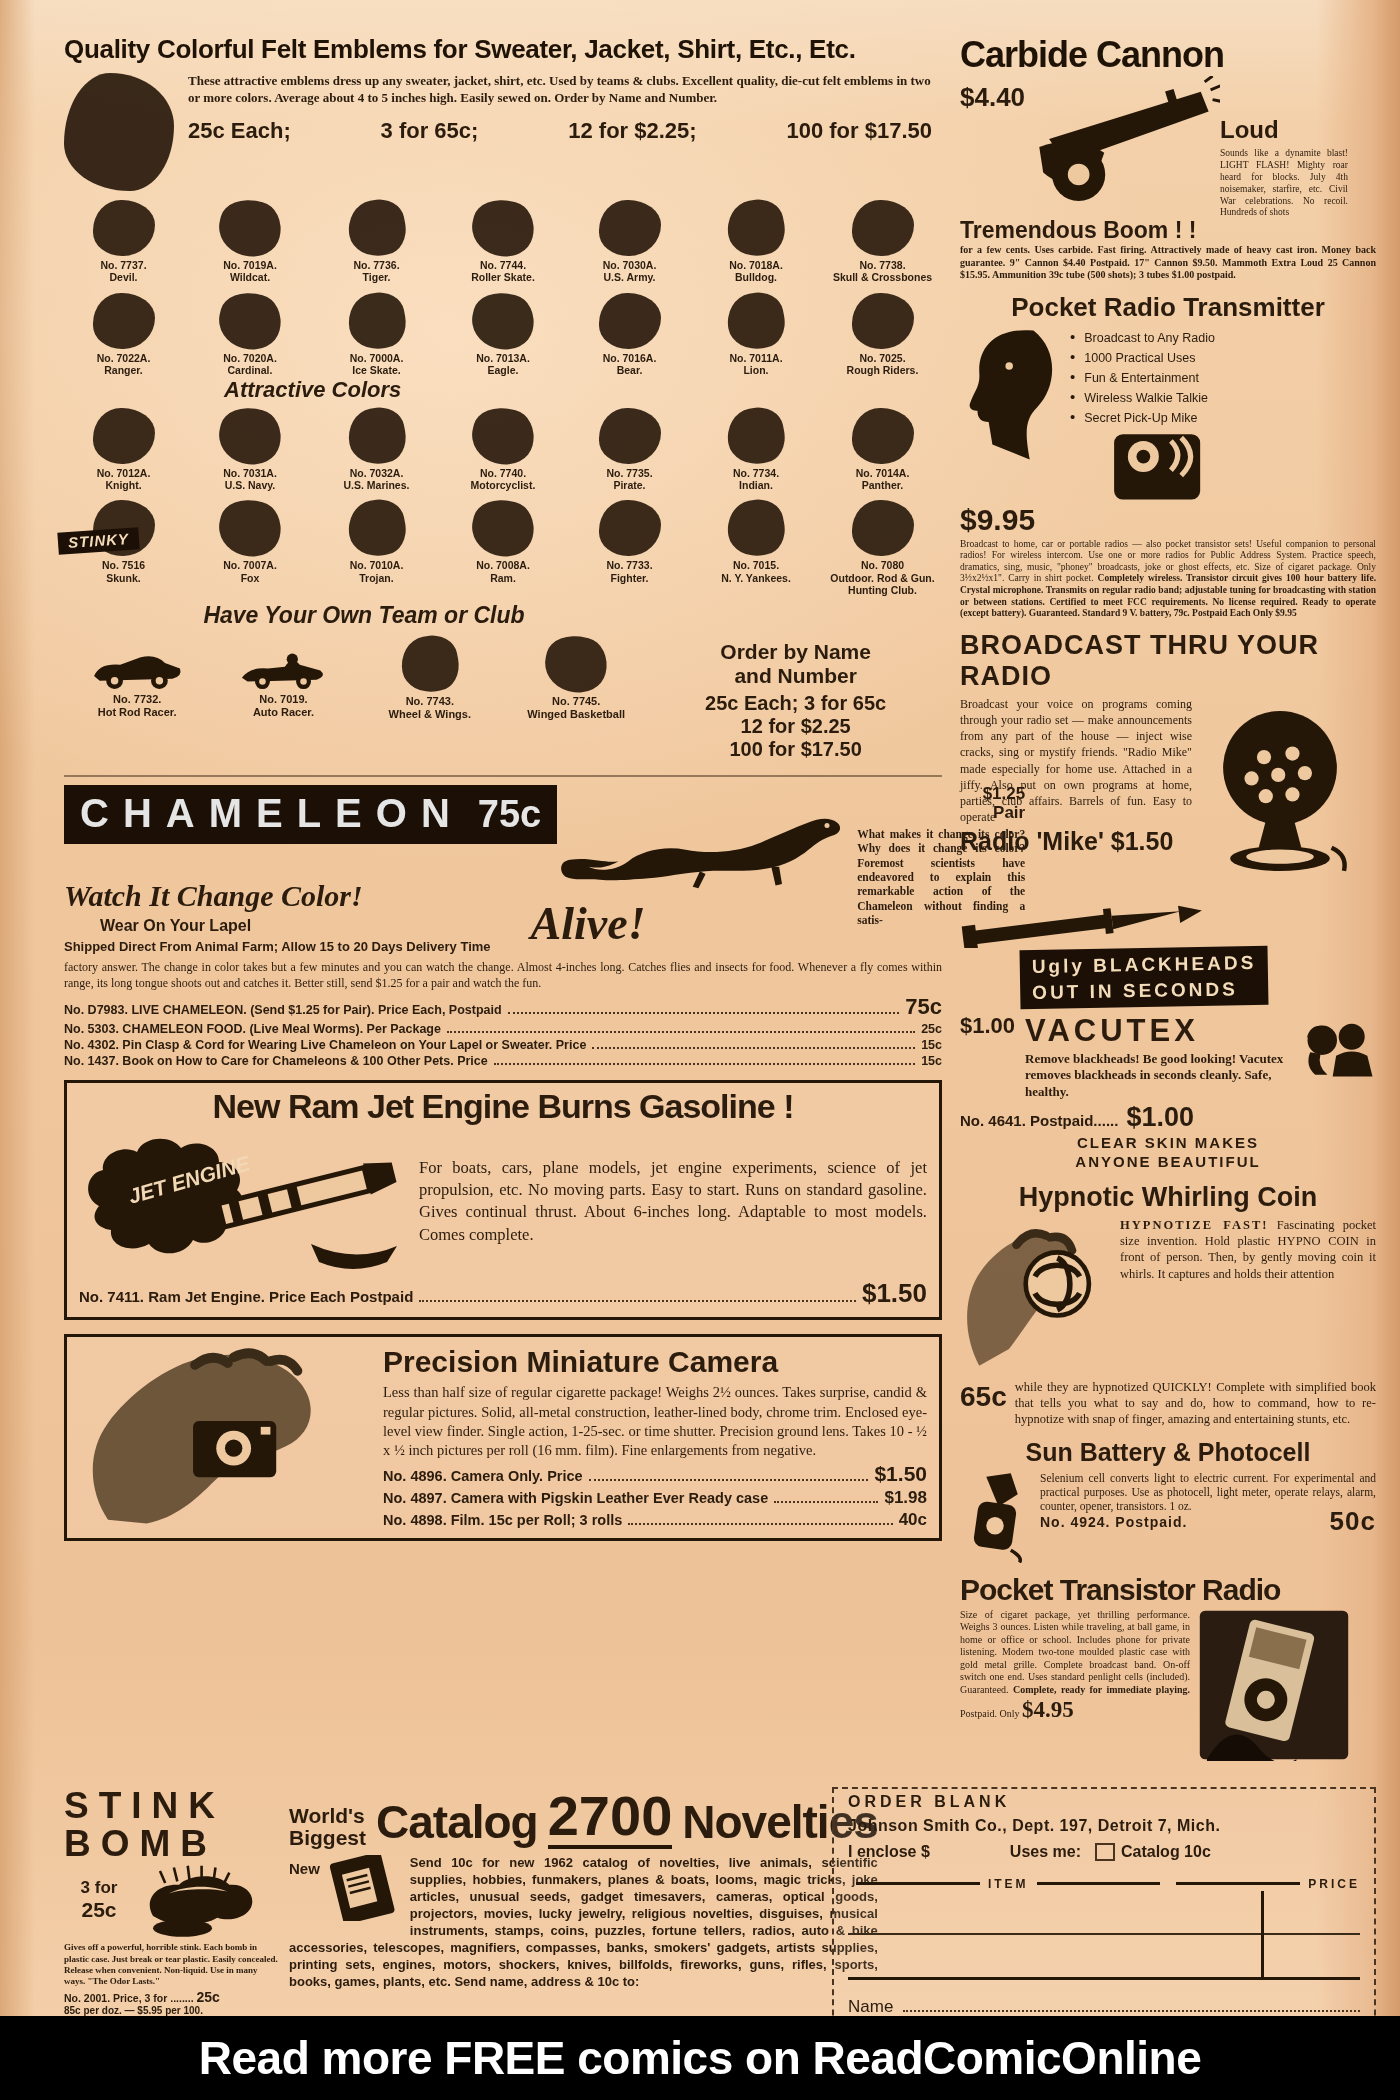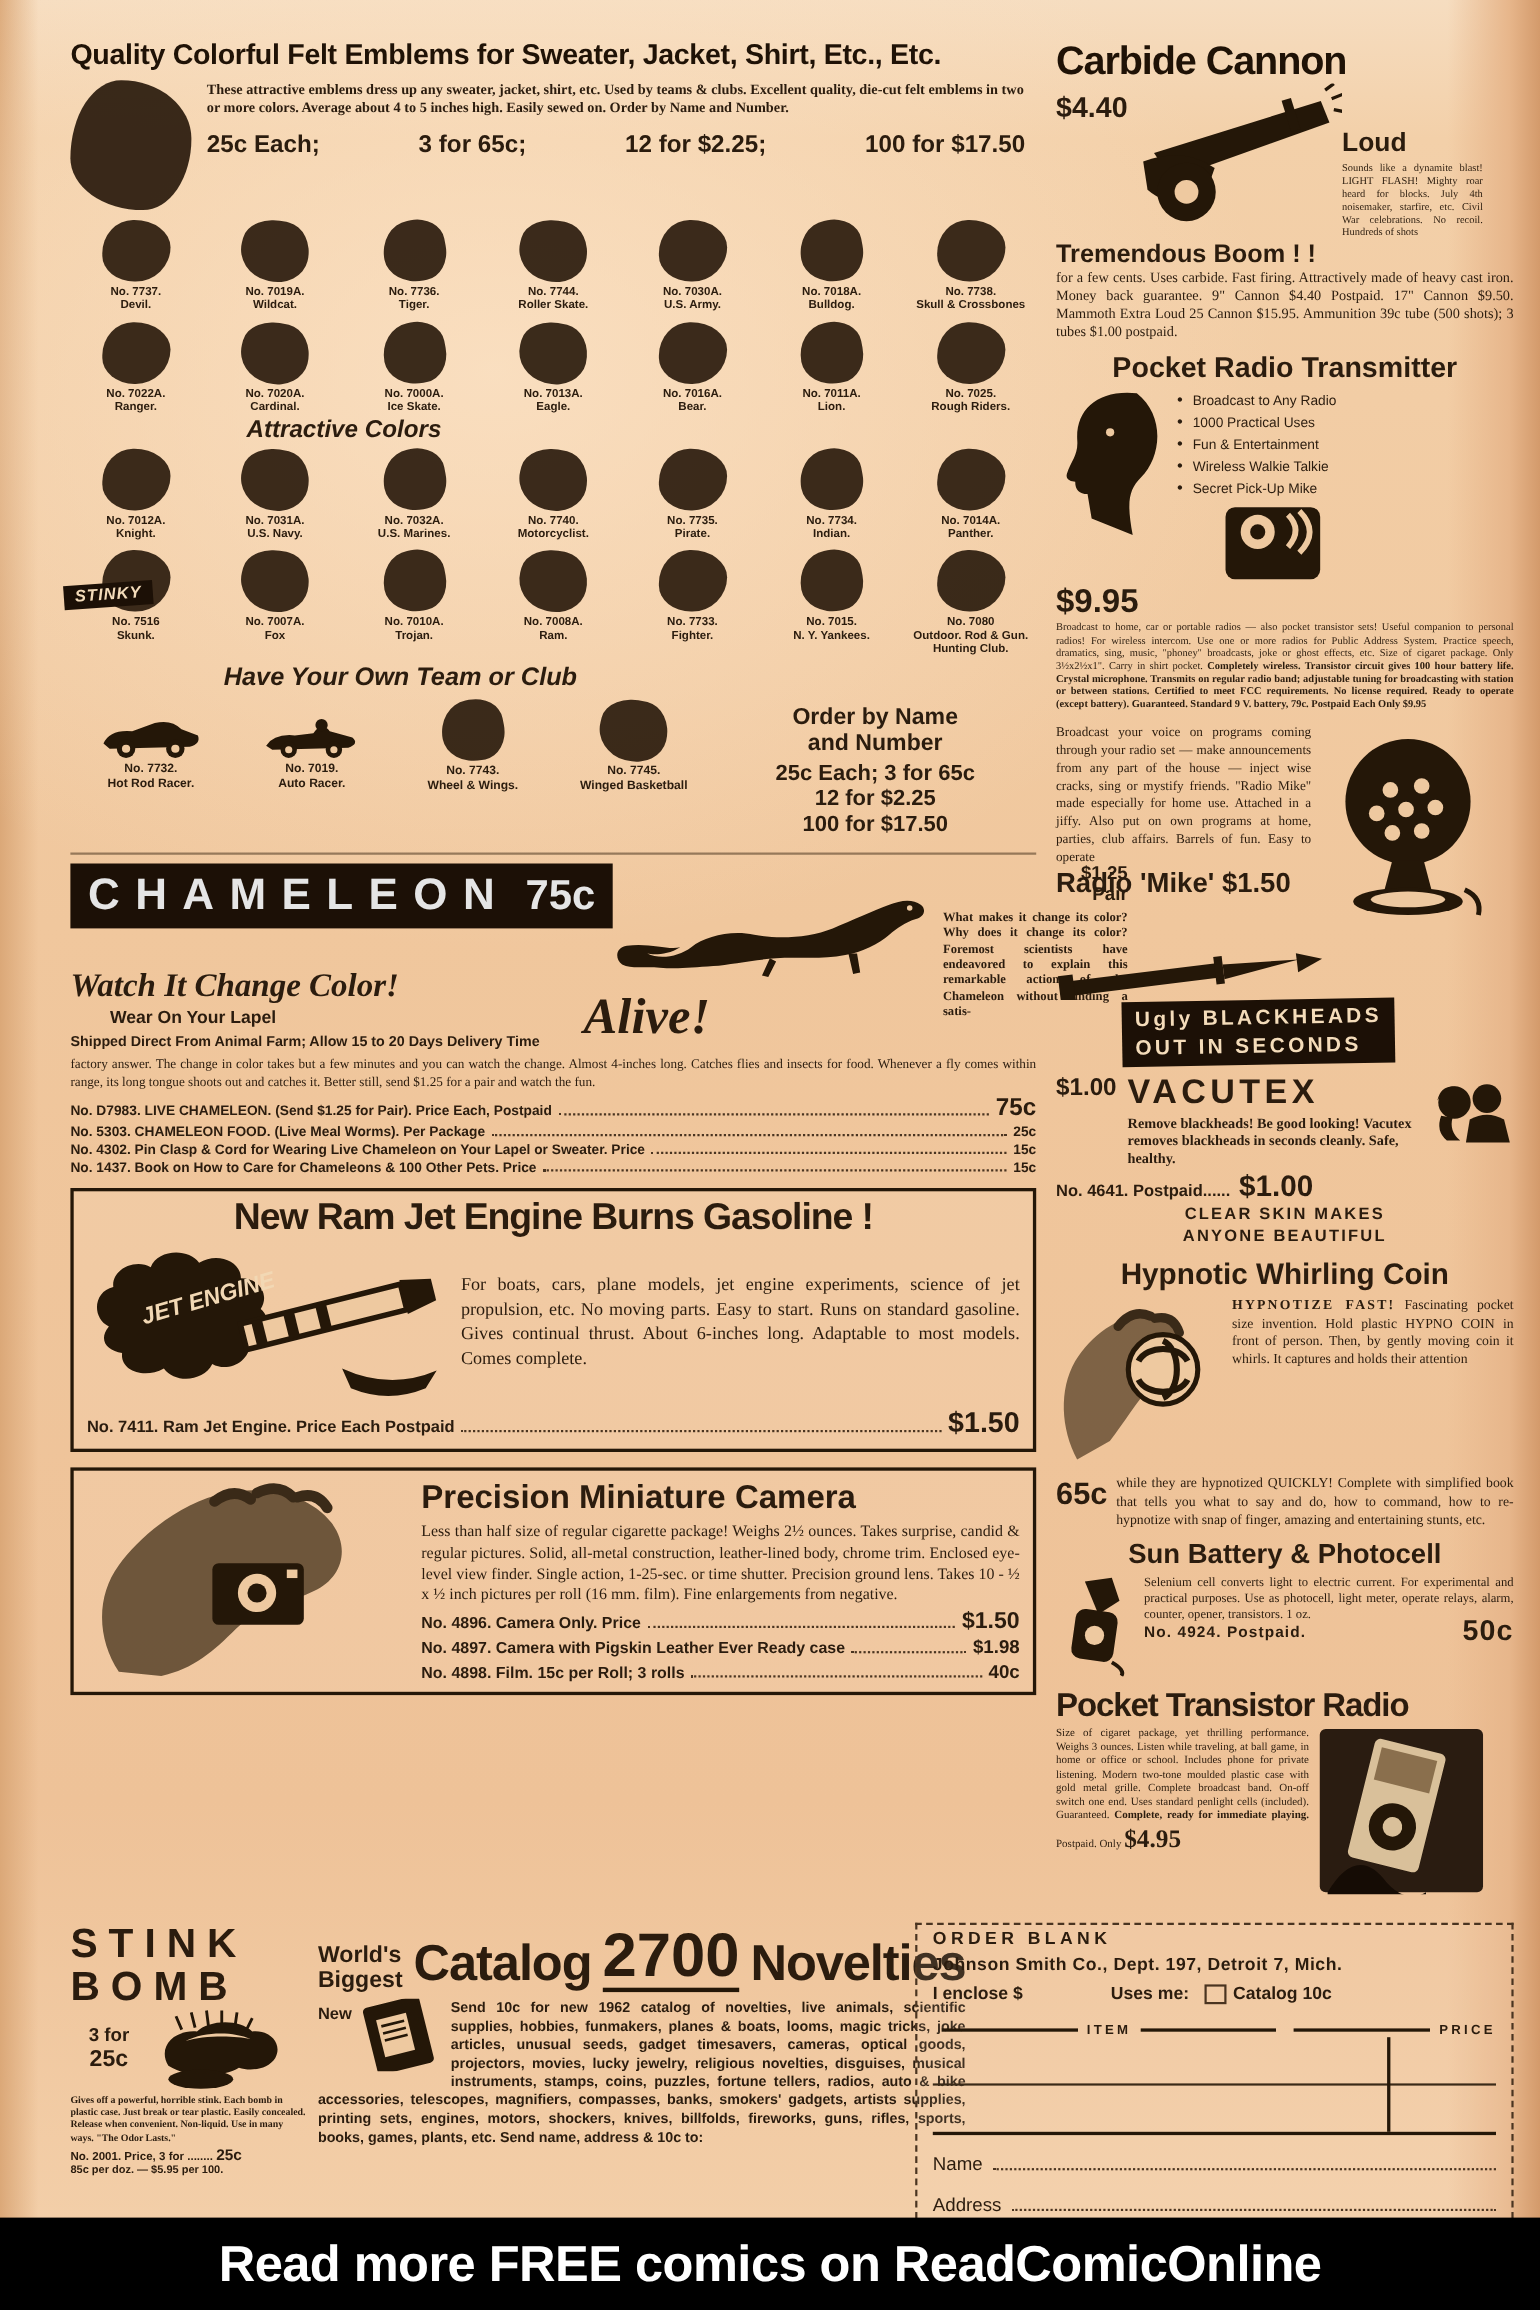--- a/index.html
+++ b/index.html
@@ -48,21 +48,21 @@
   .ob3{font-size:20px;margin-top:4px}.ob4{font-size:20px}.ob5{font-size:20px}
 
   
   .right-col section{margin-bottom:10px}
   .rc-title{font-size:36px;font-weight:700;letter-spacing:-1px;color:#1f1206}
   .carb-flex{display:flex}
   .carb-price{font-size:26px;font-weight:700;margin-top:6px}
   .carb-blurb{font-size:9.5px;line-height:1.25;width:128px;font-family:"Liberation Serif",serif;text-align:justify}
   .carb-loud{font-size:24px;font-weight:700;margin:40px 0 4px}
   .boom{font-size:23px;font-weight:700;margin-top:-2px}
-  .carb-body{font-size:13px;font-weight:400;line-height:1.25;text-align:justify;font-family:"Liberation Serif",serif}
+  .carb-body{font-size:10px;font-weight:700;line-height:1.25;text-align:justify;font-family:"Liberation Serif",serif}
   .tx-title{font-size:26px;font-weight:700;text-align:center}
   .tx-flex{display:flex;margin-top:2px}
   .tx-bullets{list-style:none;margin:0;padding:0;font-size:12.5px;font-weight:400}
   .tx-bullets li{margin:3px 0}
   .tx-bullets li::before{content:"\2022";margin-right:9px;font-size:15px}
   .tx-price{font-size:30px;font-weight:700}
   .tx-body{font-size:9.5px;line-height:1.22;text-align:justify;font-family:"Liberation Serif",serif;margin-top:2px}
   .bc-title{font-size:27px;font-weight:700;letter-spacing:1px}
   .bc-flex{display:flex;gap:8px;margin-top:4px}
   .bc-body{font-size:12px;line-height:1.35;text-align:justify;font-family:"Liberation Serif",serif;width:232px;flex:none}
@@ -566,20 +566,21 @@
                 <circle class="ink" cx="38" cy="32" r="8"></circle>
                 <path d="M70 14 q16 16 0 34 M82 10 q22 22 0 44" stroke="#eec9a0" stroke-width="6" fill="none"></path>
               </svg>
             </div>
           </div>
           <div class="tx-price">$9.95</div>
           <div class="tx-body"><span>Broadcast to home, car or portable radios — also pocket transistor sets! Useful companion to personal radios! For wireless intercom. Use one or more radios for Public Address System. Practice speech, dramatics, sing, music, "phoney" broadcasts, joke or ghost effects, etc. Size of cigaret package. Only 3½x2½x1". Carry in shirt pocket.</span> <b>Completely wireless. Transistor circuit gives 100 hour battery life. Crystal microphone. Transmits on regular radio band; adjustable tuning for broadcasting with station or between stations. Certified to meet FCC requirements. No license required. Ready to operate (except battery). Guaranteed. Standard 9 V. battery, 79c. Postpaid Each Only $9.95</b></div>
         </section>
 
         <section>
+          <div class="bc-title">BROADCAST THRU YOUR RADIO</div>
           <div class="bc-flex">
             <div>
               <div class="bc-body">Broadcast your voice on programs coming through your radio set — make announcements from any part of the house — inject wise cracks, sing or mystify friends. "Radio Mike" made especially for home use. Attached in a jiffy. Also put on own programs at home, parties, club affairs. Barrels of fun. Easy to operate</div>
               <div class="bc-price">Radio 'Mike' $1.50</div>
             </div>
             <svg width="160" height="188" viewBox="0 0 180 210">
               <circle class="ink" cx="90" cy="80" r="64"></circle>
               <circle class="pap" cx="72" cy="68" r="8"></circle>
                 <circle class="pap" cx="104" cy="64" r="8"></circle>
               <circle class="pap" cx="58" cy="92" r="8"></circle>

